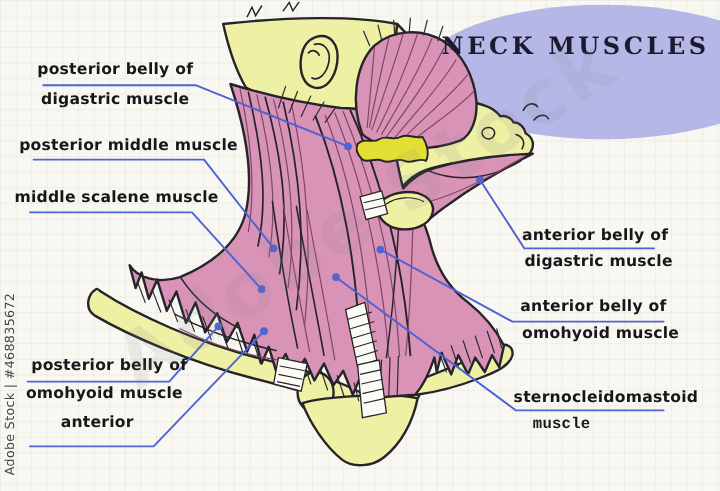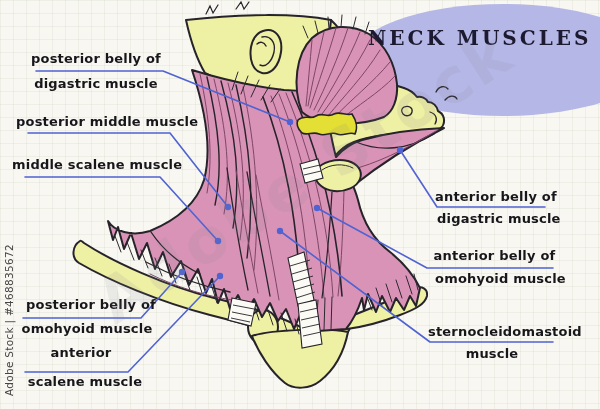--- a/index.html
+++ b/index.html
@@ -181,26 +181,25 @@
   <div class="lbl" style="left:26px;top:76px;width:140px;">digastric muscle</div>
 
   <div class="lbl" style="left:16px;top:114px;width:165px;">posterior middle muscle</div>
 
   <div class="lbl" style="left:12px;top:157px;width:160px;">middle scalene muscle</div>
 
   <div class="lbl" style="left:16px;top:297px;width:150px;">posterior belly of</div>
   <div class="lbl" style="left:12px;top:321px;width:150px;">omohyoid muscle</div>
 
   <div class="lbl" style="left:26px;top:345px;width:110px;">anterior</div>
-  <div class="lbl" style="left:20px;top:374px;width:130px;">scalene muscle</div>
 
   <div class="lbl" style="left:435px;top:189px;width:118px;">anterior belly of</div>
   <div class="lbl" style="left:437px;top:211px;width:118px;">digastric muscle</div>
 
   <div class="lbl" style="left:432px;top:248px;width:125px;">anterior belly of</div>
   <div class="lbl" style="left:435px;top:271px;width:125px;">omohyoid muscle</div>
 
   <div class="lbl" style="left:428px;top:324px;width:128px;">sternocleidomastoid</div>
-  <div class="lbl" style="left:428px;top:346px;width:128px;">muscle</div>
+  <div class="lbl" style="left:404px;top:346px;width:128px;font-family:Liberation Mono, monospace;">muscle</div>
 
   <div id="wm-side">Adobe Stock | #468835672</div>
   <div id="wm-diag">Adobe Stock</div>
 </div>
 
 </body></html>

